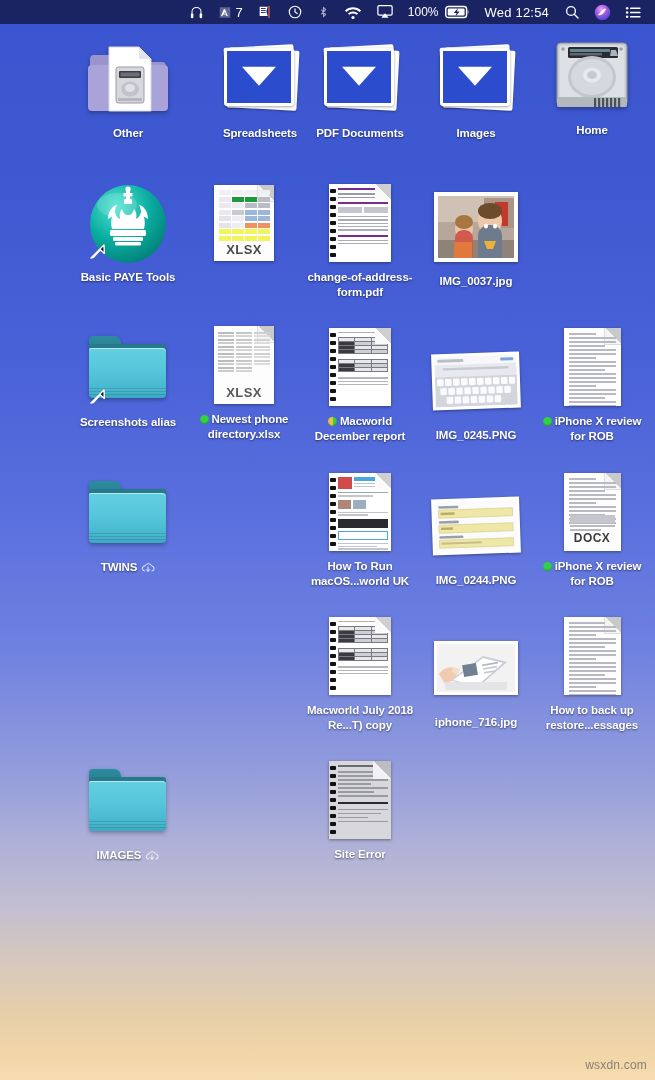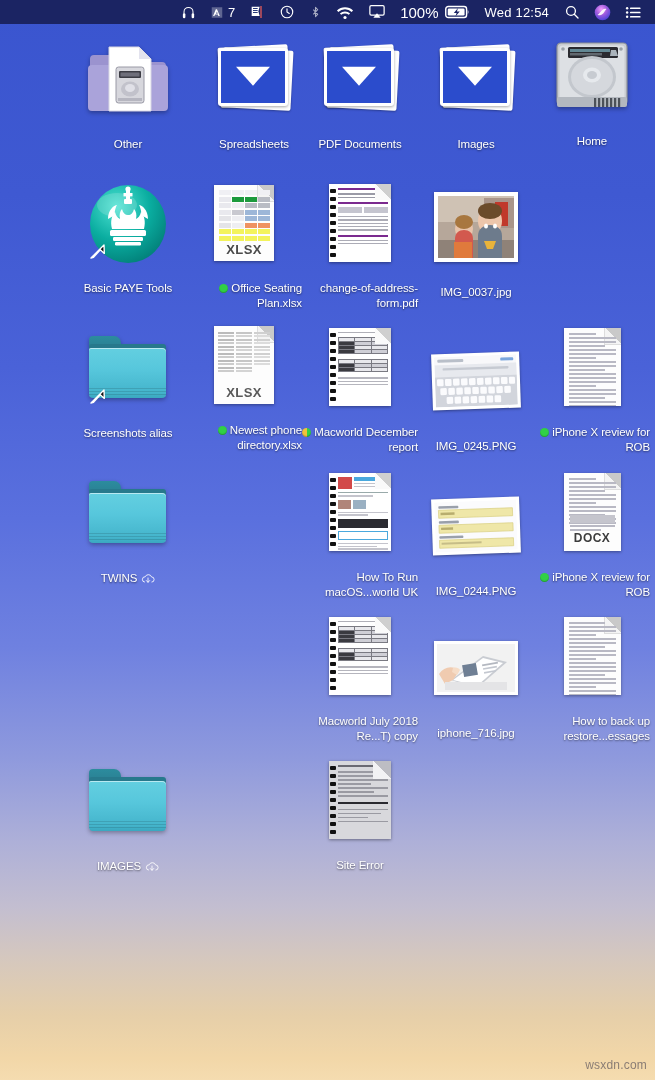--- a/index.html
+++ b/index.html
@@ -43,42 +43,42 @@
   }
   .mb-item {
     display: flex; align-items: center; justify-content: center;
     height: 24px;
     padding: 0 7px;
     color: #fff;
     white-space: nowrap;
   }
   .mb-item svg { display: block; }
   .mb-clock { font-size: 13px; letter-spacing: 0.2px; padding: 0 8px; }
-  .mb-batt-pct { font-size: 15px; padding-right: 3px; }
+  .mb-batt-pct { font-size: 12px; padding-right: 3px; }
   .mb-dim { opacity: 0.62; }
 
   
   .icon-cell {
     position: absolute;
     width: 116px;
     display: flex;
     flex-direction: column;
     align-items: center;
   }
   .icon-art {
     position: relative;
     width: 86px; height: 86px;
     display: flex; align-items: center; justify-content: center;
   }
   .icon-label {
-    margin-top: 15px;
+    margin-top: 4px;
     max-width: 116px;
-    text-align: right;
+    text-align: center;
     font-size: 11.5px;
-    font-weight: normal;
+    font-weight: bold;
     color: #ffffff;
     line-height: 14.5px;
     text-shadow: 0 1px 2px rgba(0,0,0,0.55);
     letter-spacing: -0.1px;
     display: block;
   }
   .dot {
     display: inline-block;
     width: 9px; height: 9px;
     border-radius: 50%;
@@ -340,21 +340,21 @@
           <rect x="34.5" y="31.5" width="19" height="4" rx="0.6" fill="#6e6e7a"></rect>
           <ellipse cx="44" cy="48" rx="9" ry="7.5" fill="#c2c2cb"></ellipse>
           <ellipse cx="44" cy="47" rx="5" ry="4" fill="#e0e0e7"></ellipse>
           <rect x="32" y="57" width="24" height="3" fill="#b6b6c0"></rect>
         </svg>
       </div>
     </div>
     <span class="icon-label">Other</span>
   </div>
 
-  <div class="icon-cell" style="left:196px; top:36px;">
+  <div class="icon-cell" style="left:202px; top:36px;">
     <div class="icon-art">
       <div class="smartstack">
           <div class="sheet s1"></div>
           <div class="sheet s2"></div>
           <div class="face">
             <div class="tri"></div>
           </div>
         </div>
     </div>
     <span class="icon-label">Spreadsheets</span>
@@ -504,23 +504,20 @@
           <div class="cellrow">
               <div class="cl" style="background:#f3f35c"></div>
               <div class="cl" style="background:#f3f35c"></div>
               <div class="cl" style="background:#f3f35c"></div>
               <div class="cl" style="background:#f3f35c"></div>
             </div>
         </div>
         <div class="badge" style="bottom:4px;">XLSX</div>
       </div>
     </div>
-    <span class="icon-label">
-      <span class="dot green"></span><span>Office Seating Plan.xlsx</span>
-    </span>
   </div>
 
   <div class="icon-cell" style="left:302px; top:180px;">
     <div class="icon-art">
       <div class="bound" style="width:62px;height:78px;">
         <div class="rings">
           <div class="ring" style="top:5px"></div>
             <div class="ring" style="top:13px"></div>
           <div class="ring" style="top:21px"></div>
             <div class="ring" style="top:29px"></div>

